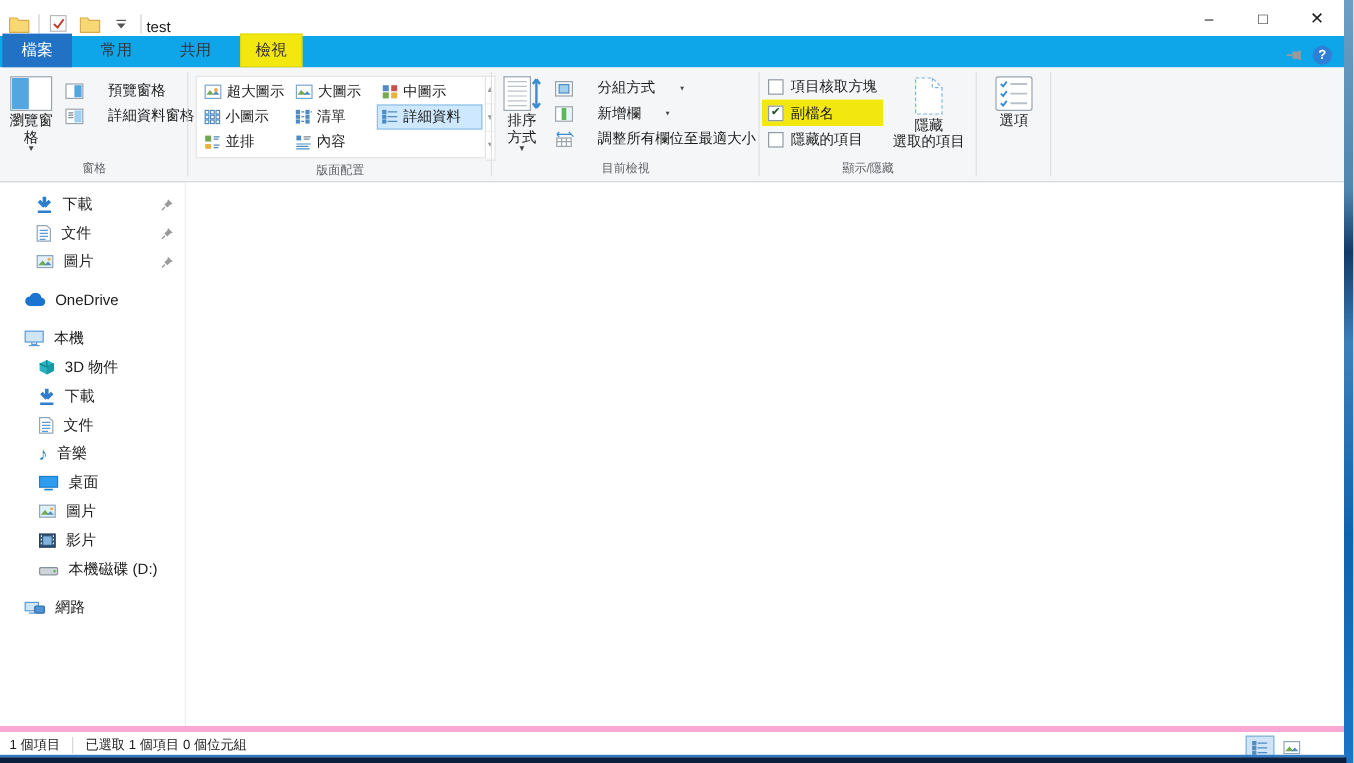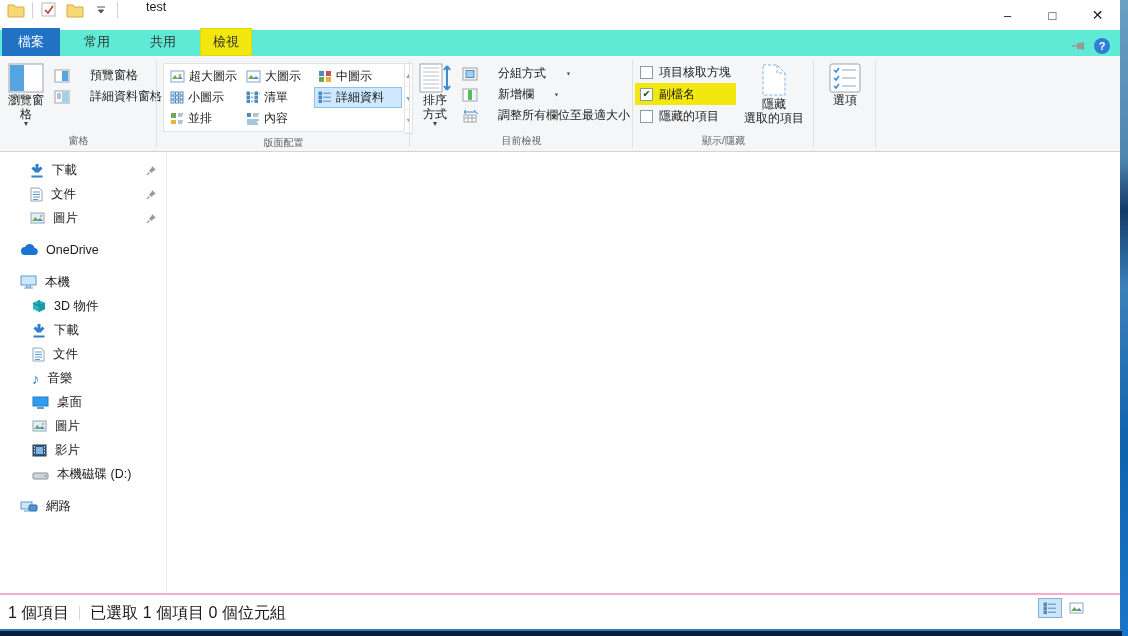--- a/index.html
+++ b/index.html
@@ -8,32 +8,32 @@
 
   
   .desktop-right { position:absolute; top:0; right:0; width:8px; height:636px;
     background:linear-gradient(180deg,#6b9fc4 0%,#4f86ae 25%,#123a66 33%,#3c80ba 45%,#0f63ad 70%,#1b75c8 100%); }
   .desktop-bottom { position:absolute; left:0; bottom:0; width:1122px; height:5px; background:#0a1f3c; }
   .desktop-bottom::before { content:""; position:absolute; left:0; top:-2px; width:100%; height:2px; background:#2f7ac2; }
 
   .window { position:absolute; left:0; top:0; width:1120px; height:631px; background:#fff; display:flex; flex-direction:column; }
 
   
-  .titlebar { height:30px; display:flex; align-items:flex-start; flex-shrink:0;gap:24px; }
+  .titlebar { height:30px; display:flex; align-items:flex-end; flex-shrink:0; }
   .qat { display:flex; align-items:center; gap:6px; padding-left:6px; }
   .qat .sep { width:1px; height:16px; background:#d0d0d0; }
   .qat-btn { display:flex; align-items:center; justify-content:center; width:20px; height:20px; }
   .title-text { font-size:12.5px; margin-left:4px; }
   .win-controls { margin-left:auto; display:flex; height:30px; }
   .win-btn { width:45px; height:30px; display:flex; align-items:center; justify-content:center;
     font-size:13px; color:#1a1a1a; cursor:default; }
   .win-btn.close { font-size:14px; }
 
   
-  .tabrow { height:26px; display:flex; align-items:flex-end; flex-shrink:0; position:relative; background:#5eead4; }
+  .tabrow { height:26px; display:flex; align-items:flex-end; flex-shrink:0; position:relative; background:#0ea5e9; }
   .tab { font-size:13px; padding:4px 16px 5px 16px; color:#333; }
   .tab-file { background:#2172c4; color:#fff; margin-left:2px; padding:5px 16px; }
   .tab-active { background:#f2e70e; border:1px solid #e3d70a; padding:4px 12px; }
   .tabrow-right { position:absolute; right:10px; bottom:2px; display:flex; align-items:center; gap:8px; }
 
   
   .ribbon { height:96px; background:#f5f6f7; border-bottom:1px solid #d4d4d4; display:flex; flex-shrink:0; }
   .rgroup { display:flex; flex-direction:column; position:relative; padding:3px 2px 0 2px; }
   .rgroup::after { content:""; position:absolute; right:0; top:4px; bottom:4px; width:1px; background:#e0e0e0; }
   .rgroup-body { flex:1; display:flex; align-items:flex-start; }
@@ -56,31 +56,31 @@
   .gscroll div { flex:1; display:flex; align-items:center; justify-content:center; font-size:7px; color:#9a9a9a; border-bottom:1px solid #eee; }
 
   .cv-col { display:flex; flex-direction:column; padding-top:4px;font-family:Liberation Mono, monospace; }
 
   .chkrow { display:flex; align-items:center; gap:6px; font-size:12px; height:22px; padding:0 5px; white-space:nowrap; }
   .chkrow.hl { background:#f2e70e; }
   .chkbox { width:13px; height:13px; background:#fff; border:1px solid #8f9aa6; display:flex; align-items:center; justify-content:center; font-size:11px; color:#1d4f1d; font-weight:bold; line-height:1; }
 
   
   .main { flex:1; display:flex; overflow:hidden; }
-  .sidebar { width:167px; padding-top:6px; position:relative; flex-shrink:0; }
+  .sidebar { width:155px; padding-top:6px; position:relative; flex-shrink:0; }
   .sidebar::after { content:""; position:absolute; top:0; right:0; bottom:0; width:1px; background:#ededed; }
   .nav-item { height:24px; display:flex; align-items:center; gap:8px; font-size:12.5px; padding-left:20px; }
   .nav-item.ind2 { padding-left:30px; }
   .nav-item.ind3 { padding-left:32px; }
   .nav-item .pin { margin-left:auto; margin-right:10px; }
   .gap8 { height:8px; }
   .content { flex:1; background:#fff; }
 
   
-  .statusbar { height:38px; border-top:2px solid #f9a8d4; display:flex; align-items:center; font-size:16px; padding:0 8px; flex-shrink:0; position:relative; }
+  .statusbar { height:26px; border-top:5px solid #f9a8d4; display:flex; align-items:center; font-size:11px; padding:0 8px; flex-shrink:0; position:relative; }
   .statusbar .sep { width:1px; height:14px; background:#d8d8d8; margin:0 10px; }
   .view-toggles { position:absolute; right:32px; top:3px; display:flex; gap:2px; }
   .vt-btn { width:24px; height:20px; display:flex; align-items:center; justify-content:center; border:1px solid transparent; }
   .vt-btn.active { background:#cfe4f7; border:1px solid #7fb2de; }
 
   .icon { display:inline-flex; align-items:center; justify-content:center; flex-shrink:0; }
   .music-glyph { color:#1f7fd4; font-size:15px; line-height:1; }
   .help-circle { width:16px; height:16px; border-radius:50%; background:#2f7fd6; color:#fff; font-size:11px; font-weight:bold; display:flex; align-items:center; justify-content:center; }
 </style>
 </head>

